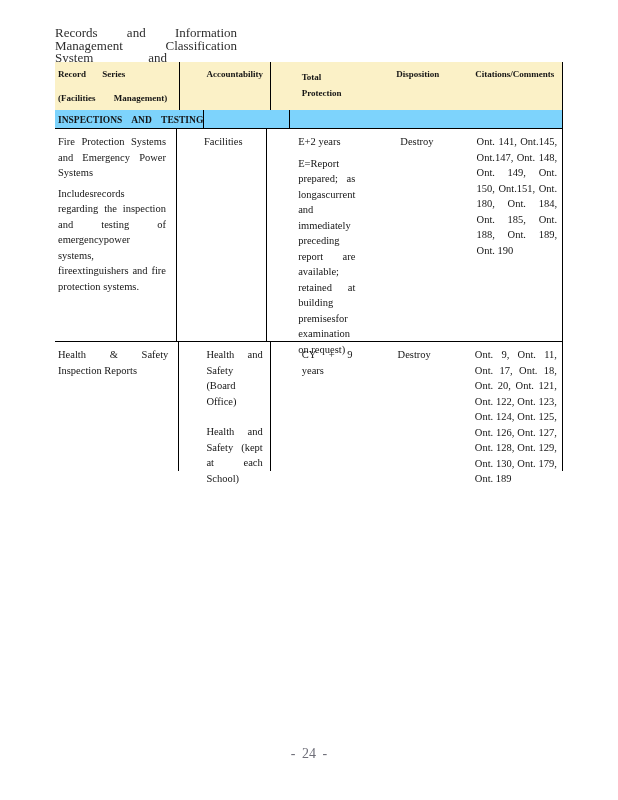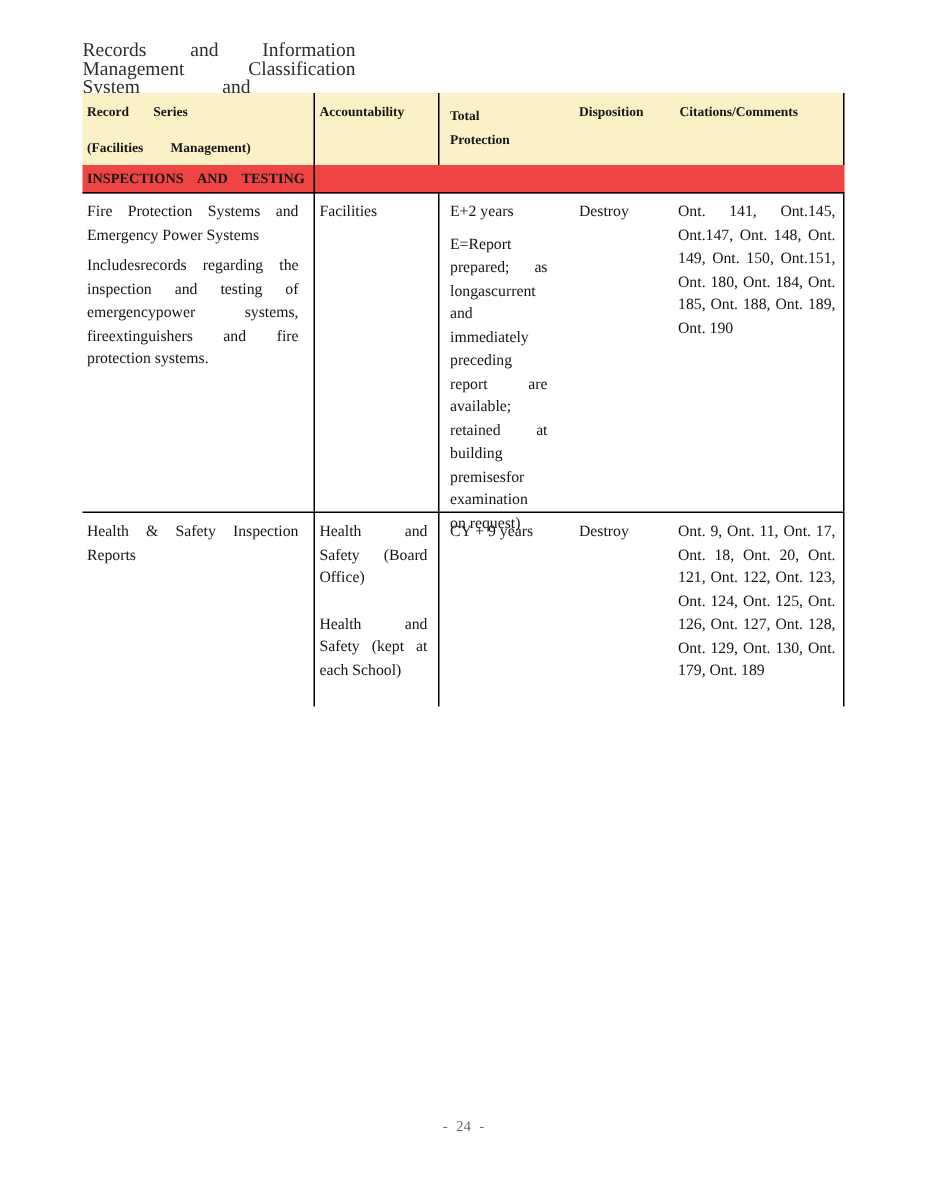--- a/index.html
+++ b/index.html
@@ -13,55 +13,55 @@
     color:#151515;
     overflow:hidden;
   }
   
   .doc-header{position:absolute;left:55px;top:27px;font-size:13px;line-height:12.5px;color:#2e2e2e;font-family:Liberation Serif, serif;}
   .dh-l1{width:182px;text-align:justify;text-align-last:justify;}
   .dh-l2{width:112px;text-align:justify;text-align-last:justify;}
 
   
   .rtable{position:absolute;left:55px;top:62px;width:508px;font-size:10.5px;line-height:15.5px;}
-  .trow{display:flex;}
+  .trow{display:flex;gap:24px;}
   .c1{width:155px;border-right:1px solid #000;}
   .c2{width:83px;border-right:1px solid #000;}
   .c3{width:85px;}
   .c4{width:67px;}
   .c5{width:118px;border-right:1px solid #000;}
 
   .thead{height:48px;background:#fbf1c7;font-weight:bold;font-size:9px;line-height:11px;}
   .thead .c1{padding:7px 4px 0 3px;}
   .thead .c2{padding:7px 2px 0 3px;}
   .thead .c3{padding:7px 4px 0 7px;line-height:16px;}
   .thead .c4{padding:7px 0 0 8px;}
   .thead .c5{padding:7px 2px 0 8px;}
   .hdr-sub{margin-top:13px;}
   .ws-wide{word-spacing:14px;}
   .ws-wide2{word-spacing:16px;}
 
-  .tsection{height:19px;background:#ef4444;border-bottom:1px solid #000;font-weight:bold;font-size:9.5px;flex-direction:column;}
+  .tsection{height:19px;background:#7dd3fc;border-bottom:1px solid #000;font-weight:bold;font-size:9.5px;}
   .tsection .c1{padding:3px 0 0 3px;word-spacing:7px;white-space:nowrap;}
 
   .trow1{height:213px;border-bottom:1px solid #000;}
   .trow2{height:129px;}
   .tbody .c1, .trow1 .c1, .trow2 .c1{padding:5px 10px 0 3px;text-align:justify;}
   .trow1 .c2, .trow2 .c2{padding:5px 7px 0 3px;text-align:justify;}
   .trow1 .c3, .trow2 .c3{padding:5px 13px 0 7px;text-align:justify;}
   .trow1 .c4, .trow2 .c4{padding:5px 0 0 8px;}
   .trow1 .c5, .trow2 .c5{padding:5px 5px 0 7px;text-align:justify;}
   .para2{margin-top:5px;}
   .acc-para + .acc-para{margin-top:15px;}
   .note{margin-top:6px;}
   .para2:empty, .acc-para:empty, .note:empty{display:none;}
 
   
   .page-footer{position:absolute;top:746px;left:0;width:618px;text-align:center;
-    font-size:10px;color:#6e6e78;word-spacing:3px;}
+    font-size:14px;color:#6e6e78;word-spacing:3px;}
 </style>
 </head>
 <body>
 
 <div class="page">
 
   <div class="doc-header">
     <div class="dh-l1">Records and Information Management Classification</div>
     <div class="dh-l2">System and Retention Schedule</div>
   </div>

